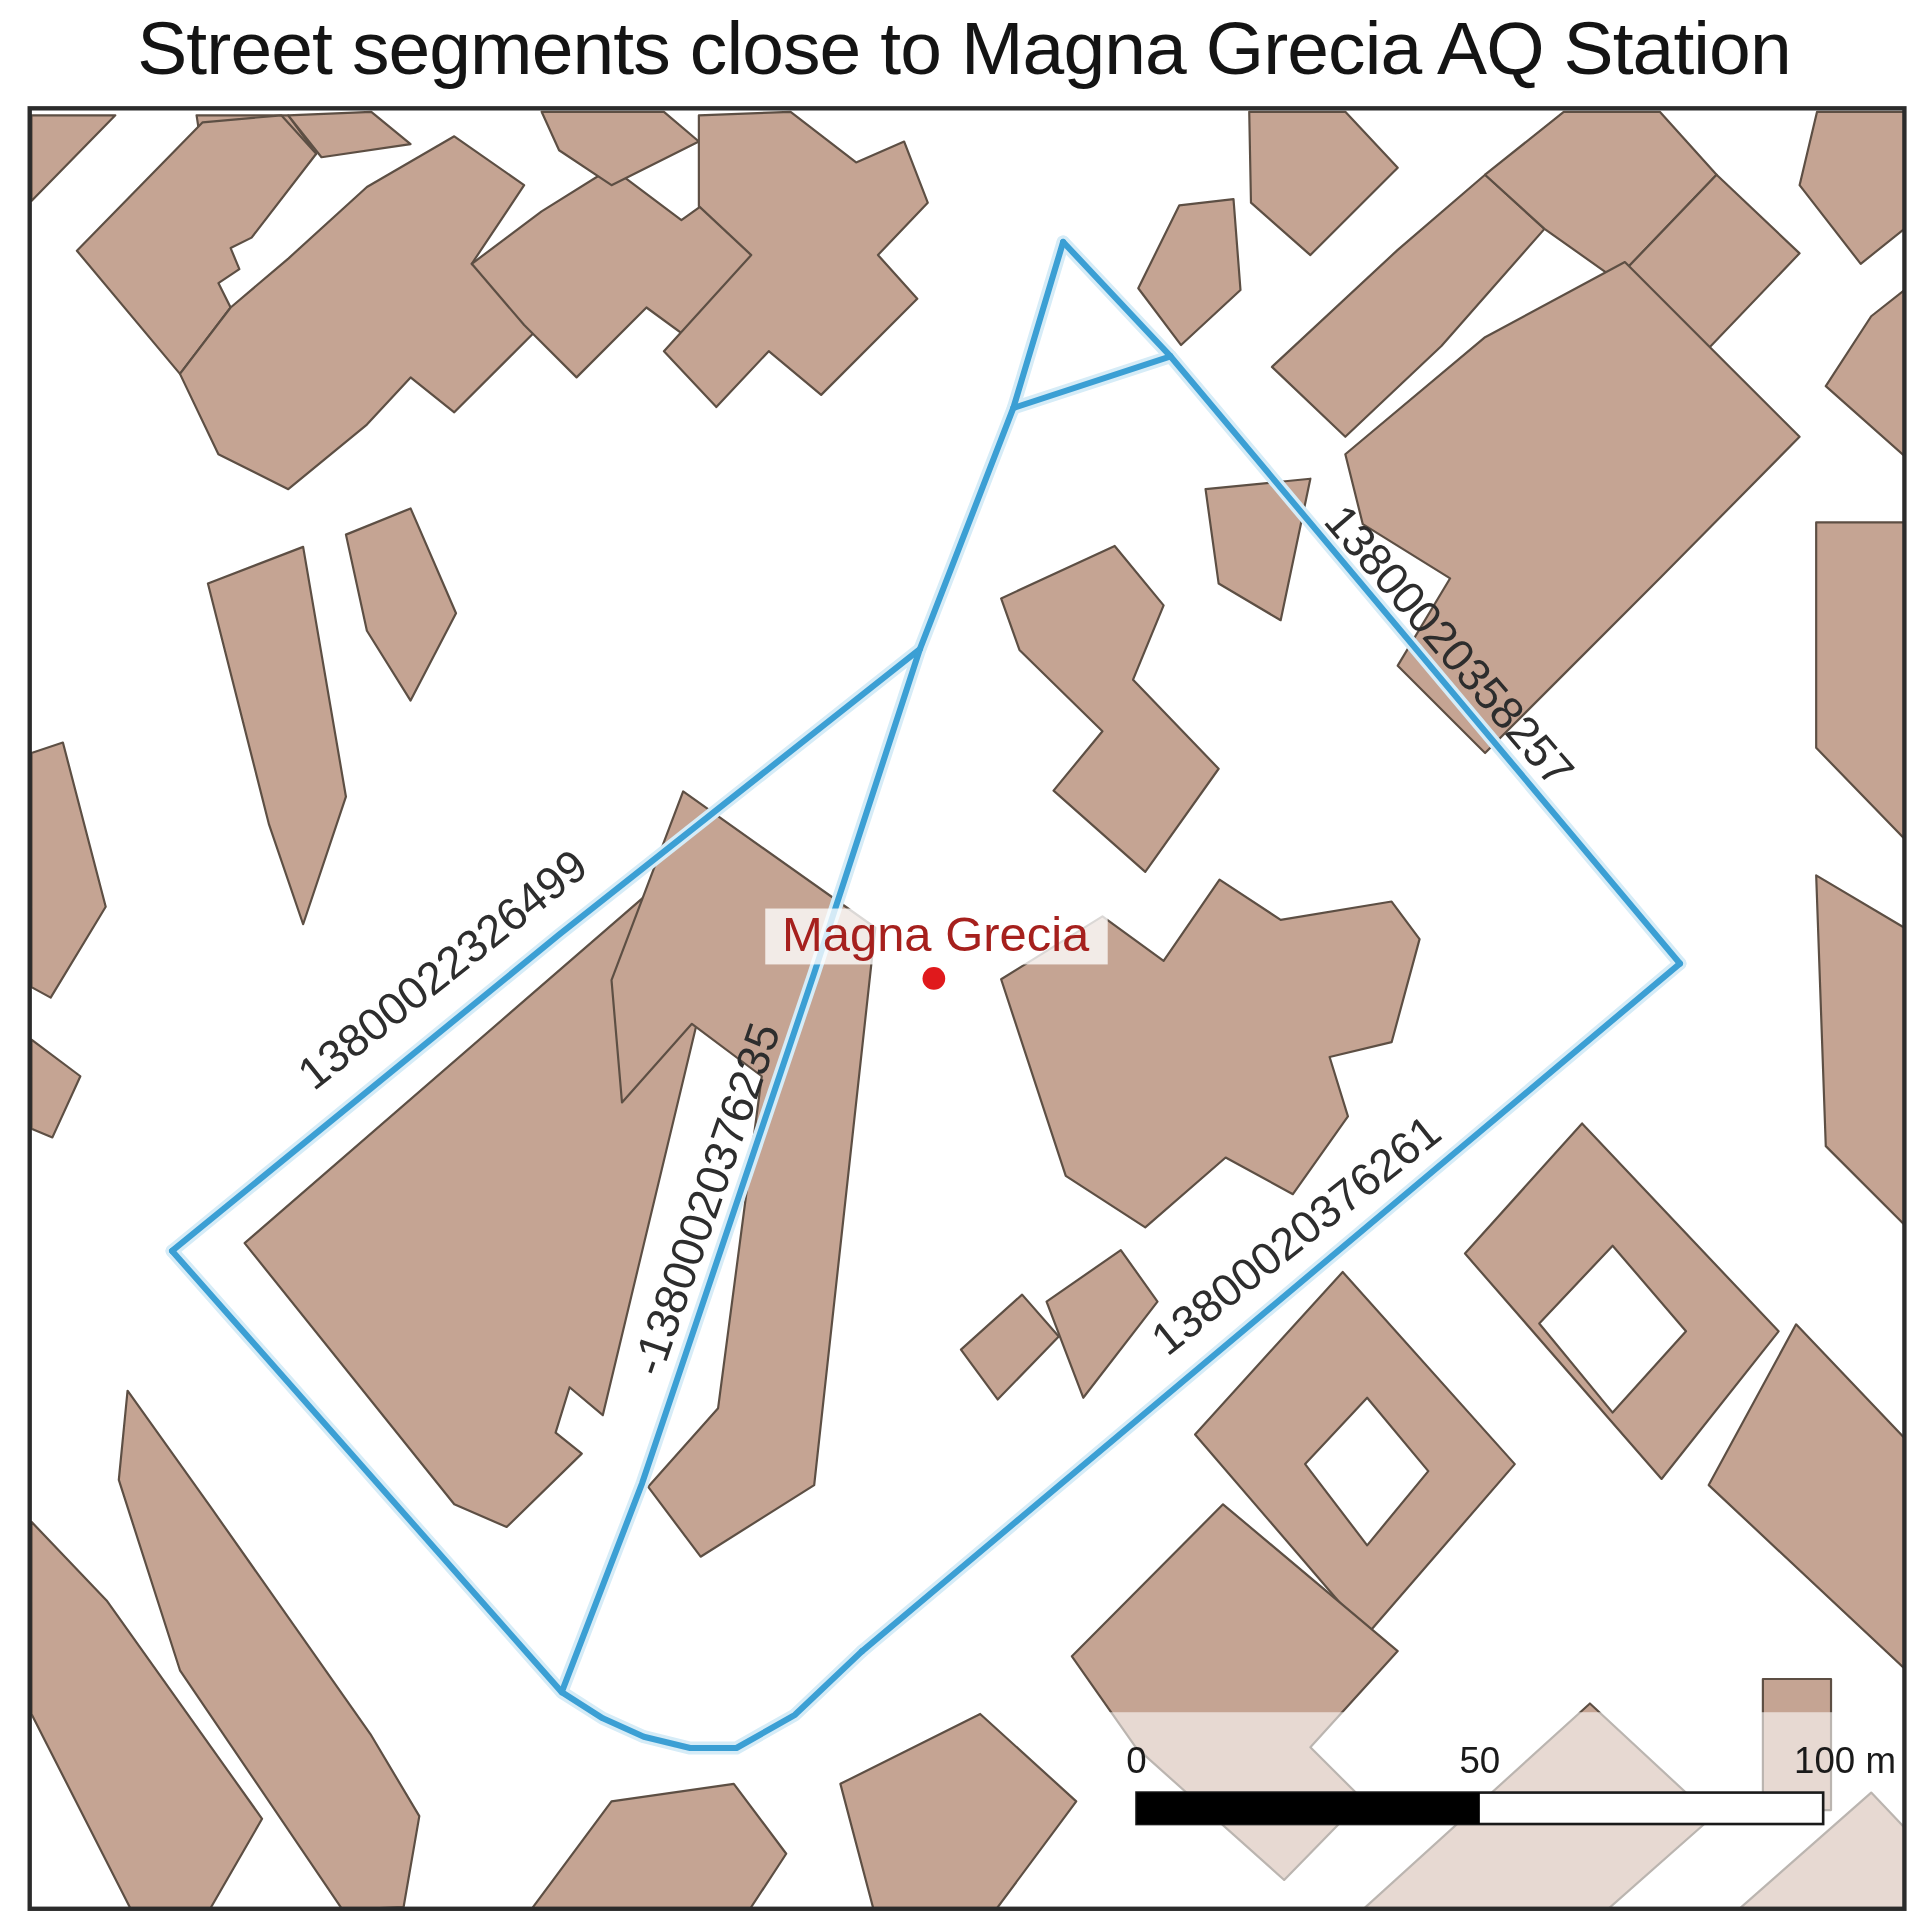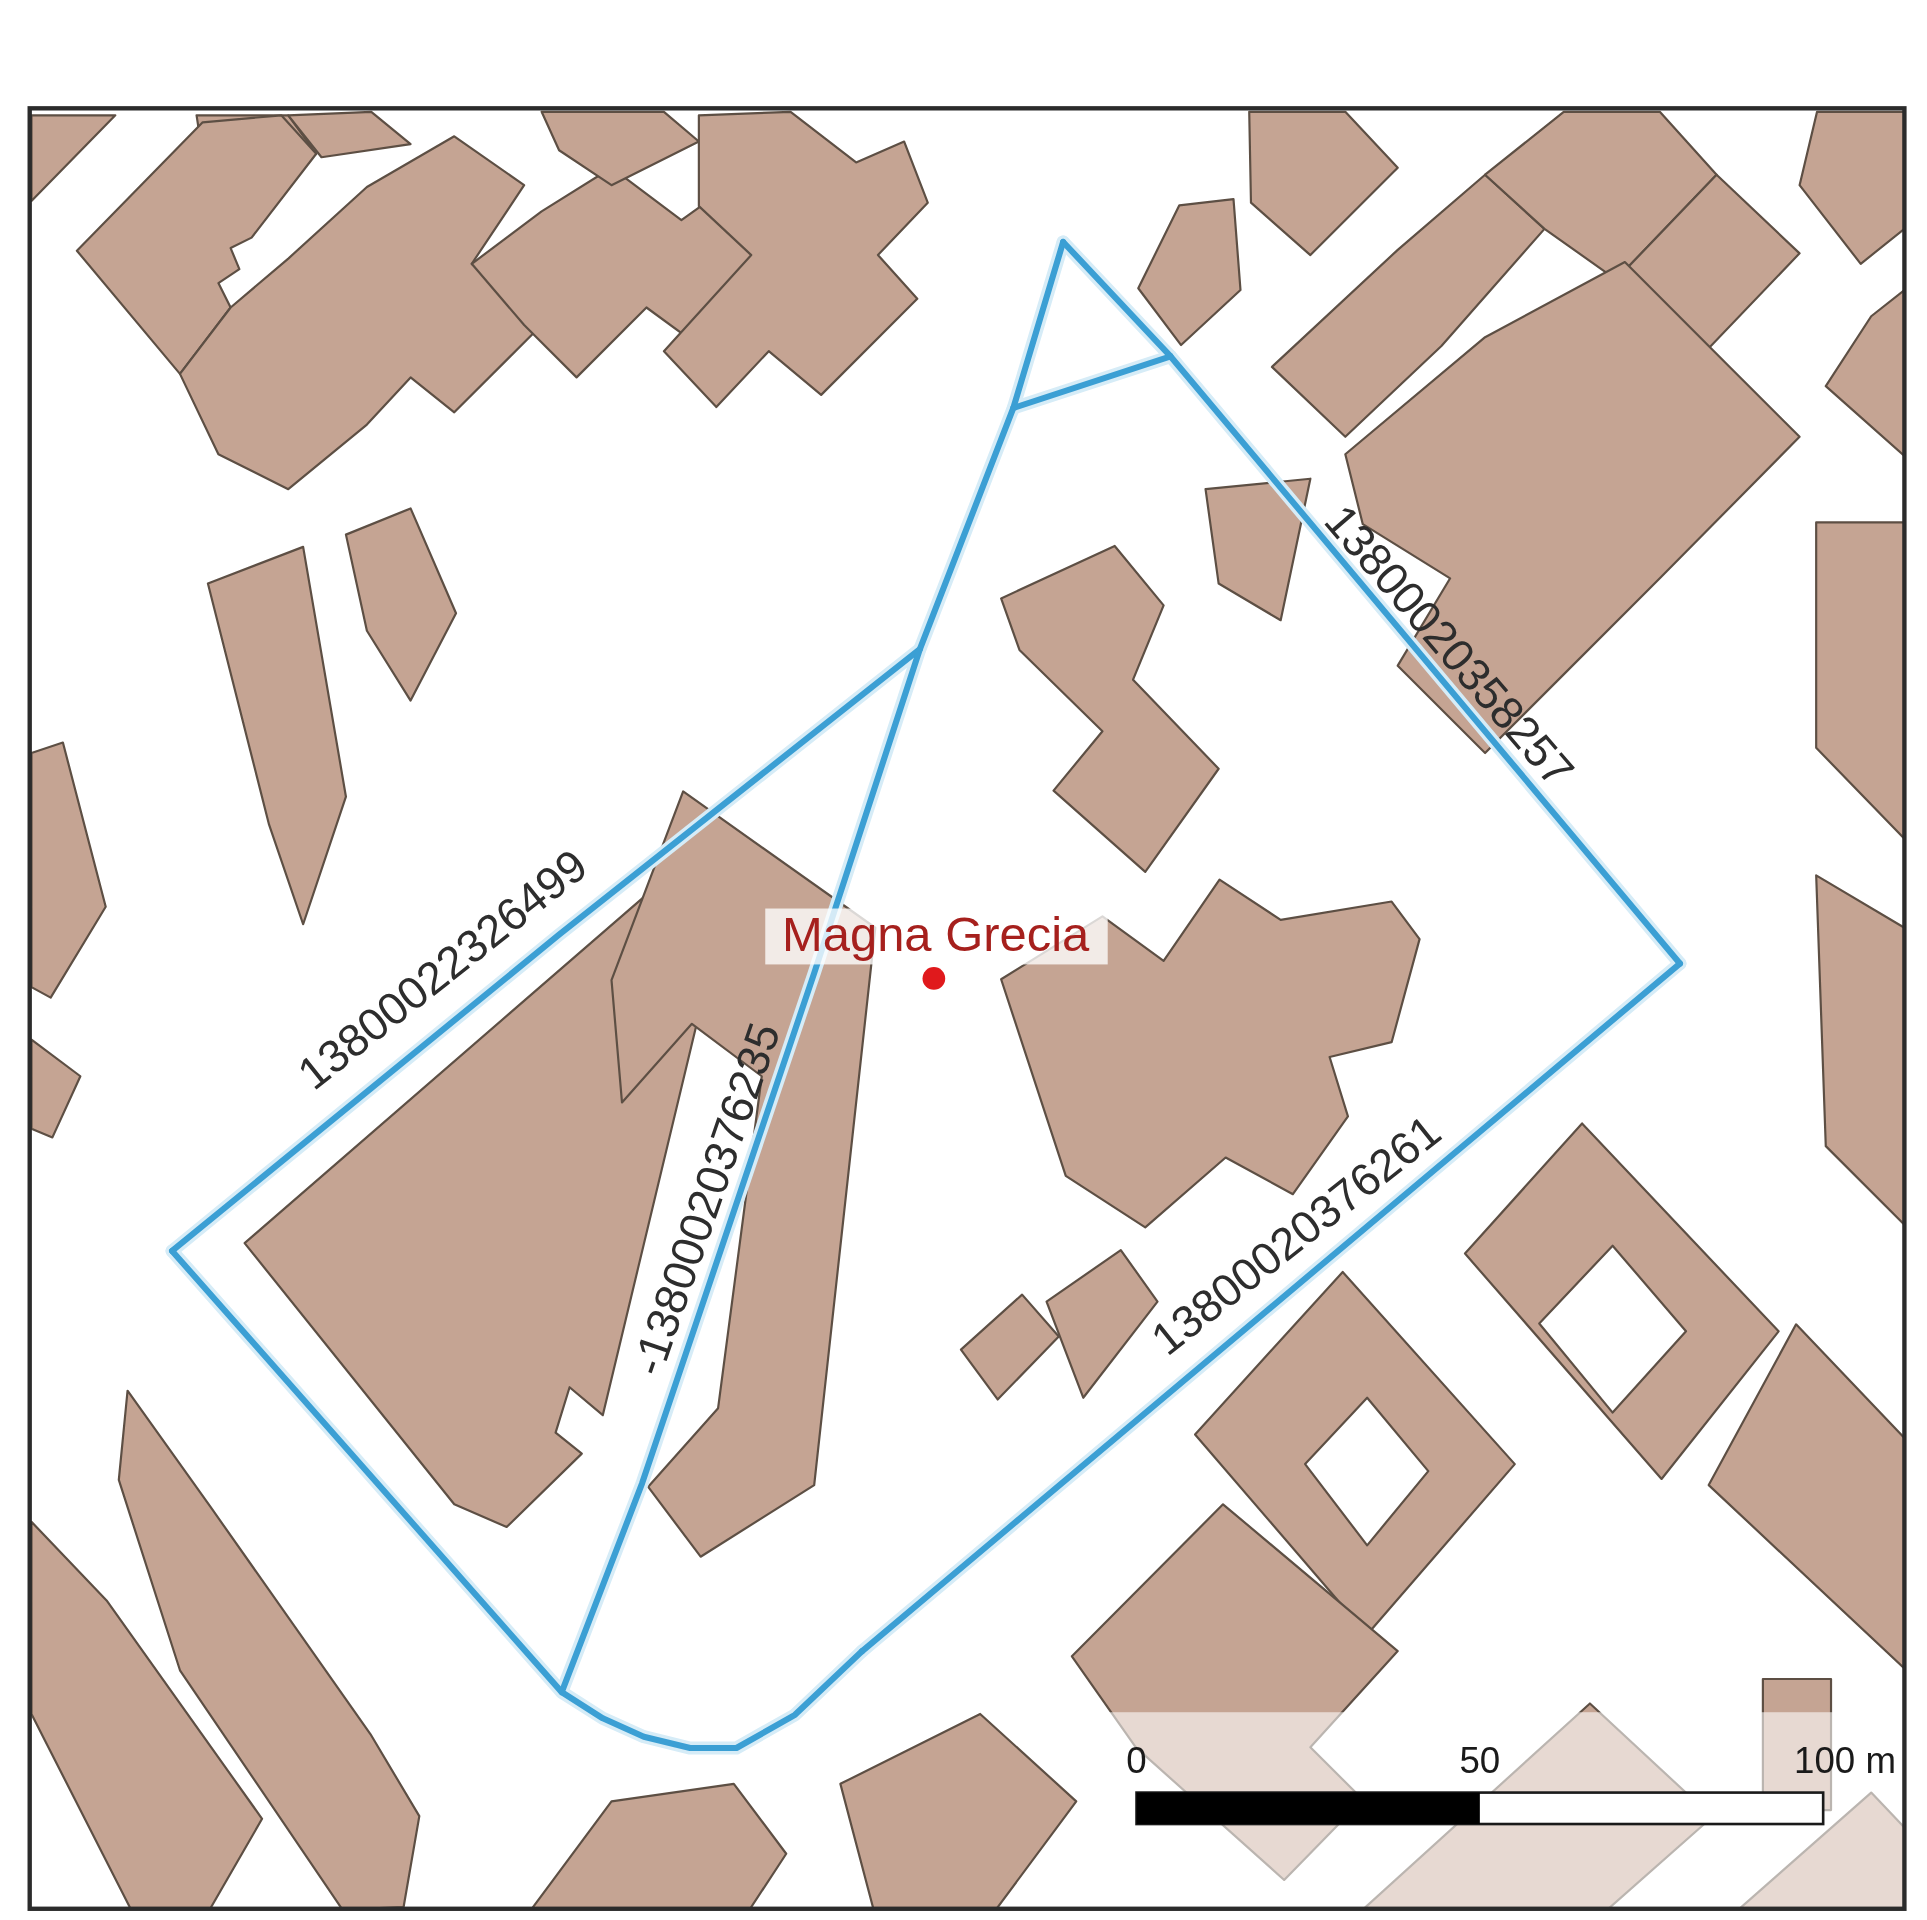--- a/index.html
+++ b/index.html
@@ -83,14 +83,15 @@
         <text x="1071" y="1074" text-anchor="middle" dominant-baseline="middle" font-size="56" fill="#a6201d">Magna Grecia</text>
         <circle cx="1069" cy="1120" r="13" fill="#e0191c"></circle>
         <rect x="1301" y="2052" width="786" height="36" fill="#ffffff" stroke="#1a1a1a" stroke-width="3"></rect>
         <rect x="1301" y="2052" width="393" height="36" fill="#000000"></rect>
         <text x="1301" y="2030" text-anchor="middle" font-size="42" fill="#1a1a1a">0</text>
         <text x="1694" y="2030" text-anchor="middle" font-size="42" fill="#1a1a1a">50</text>
         <text x="2112" y="2030" text-anchor="middle" font-size="42" fill="#1a1a1a">100 m</text>
       </g>
       <rect x="34" y="124" width="2146" height="2061" fill="none" stroke="#2b2b2b" stroke-width="5"></rect>
     </svg>
+  <h1 class="figure-title">Street segments close to Magna Grecia AQ Station</h1>
 </div>
 
 
 </body></html>

